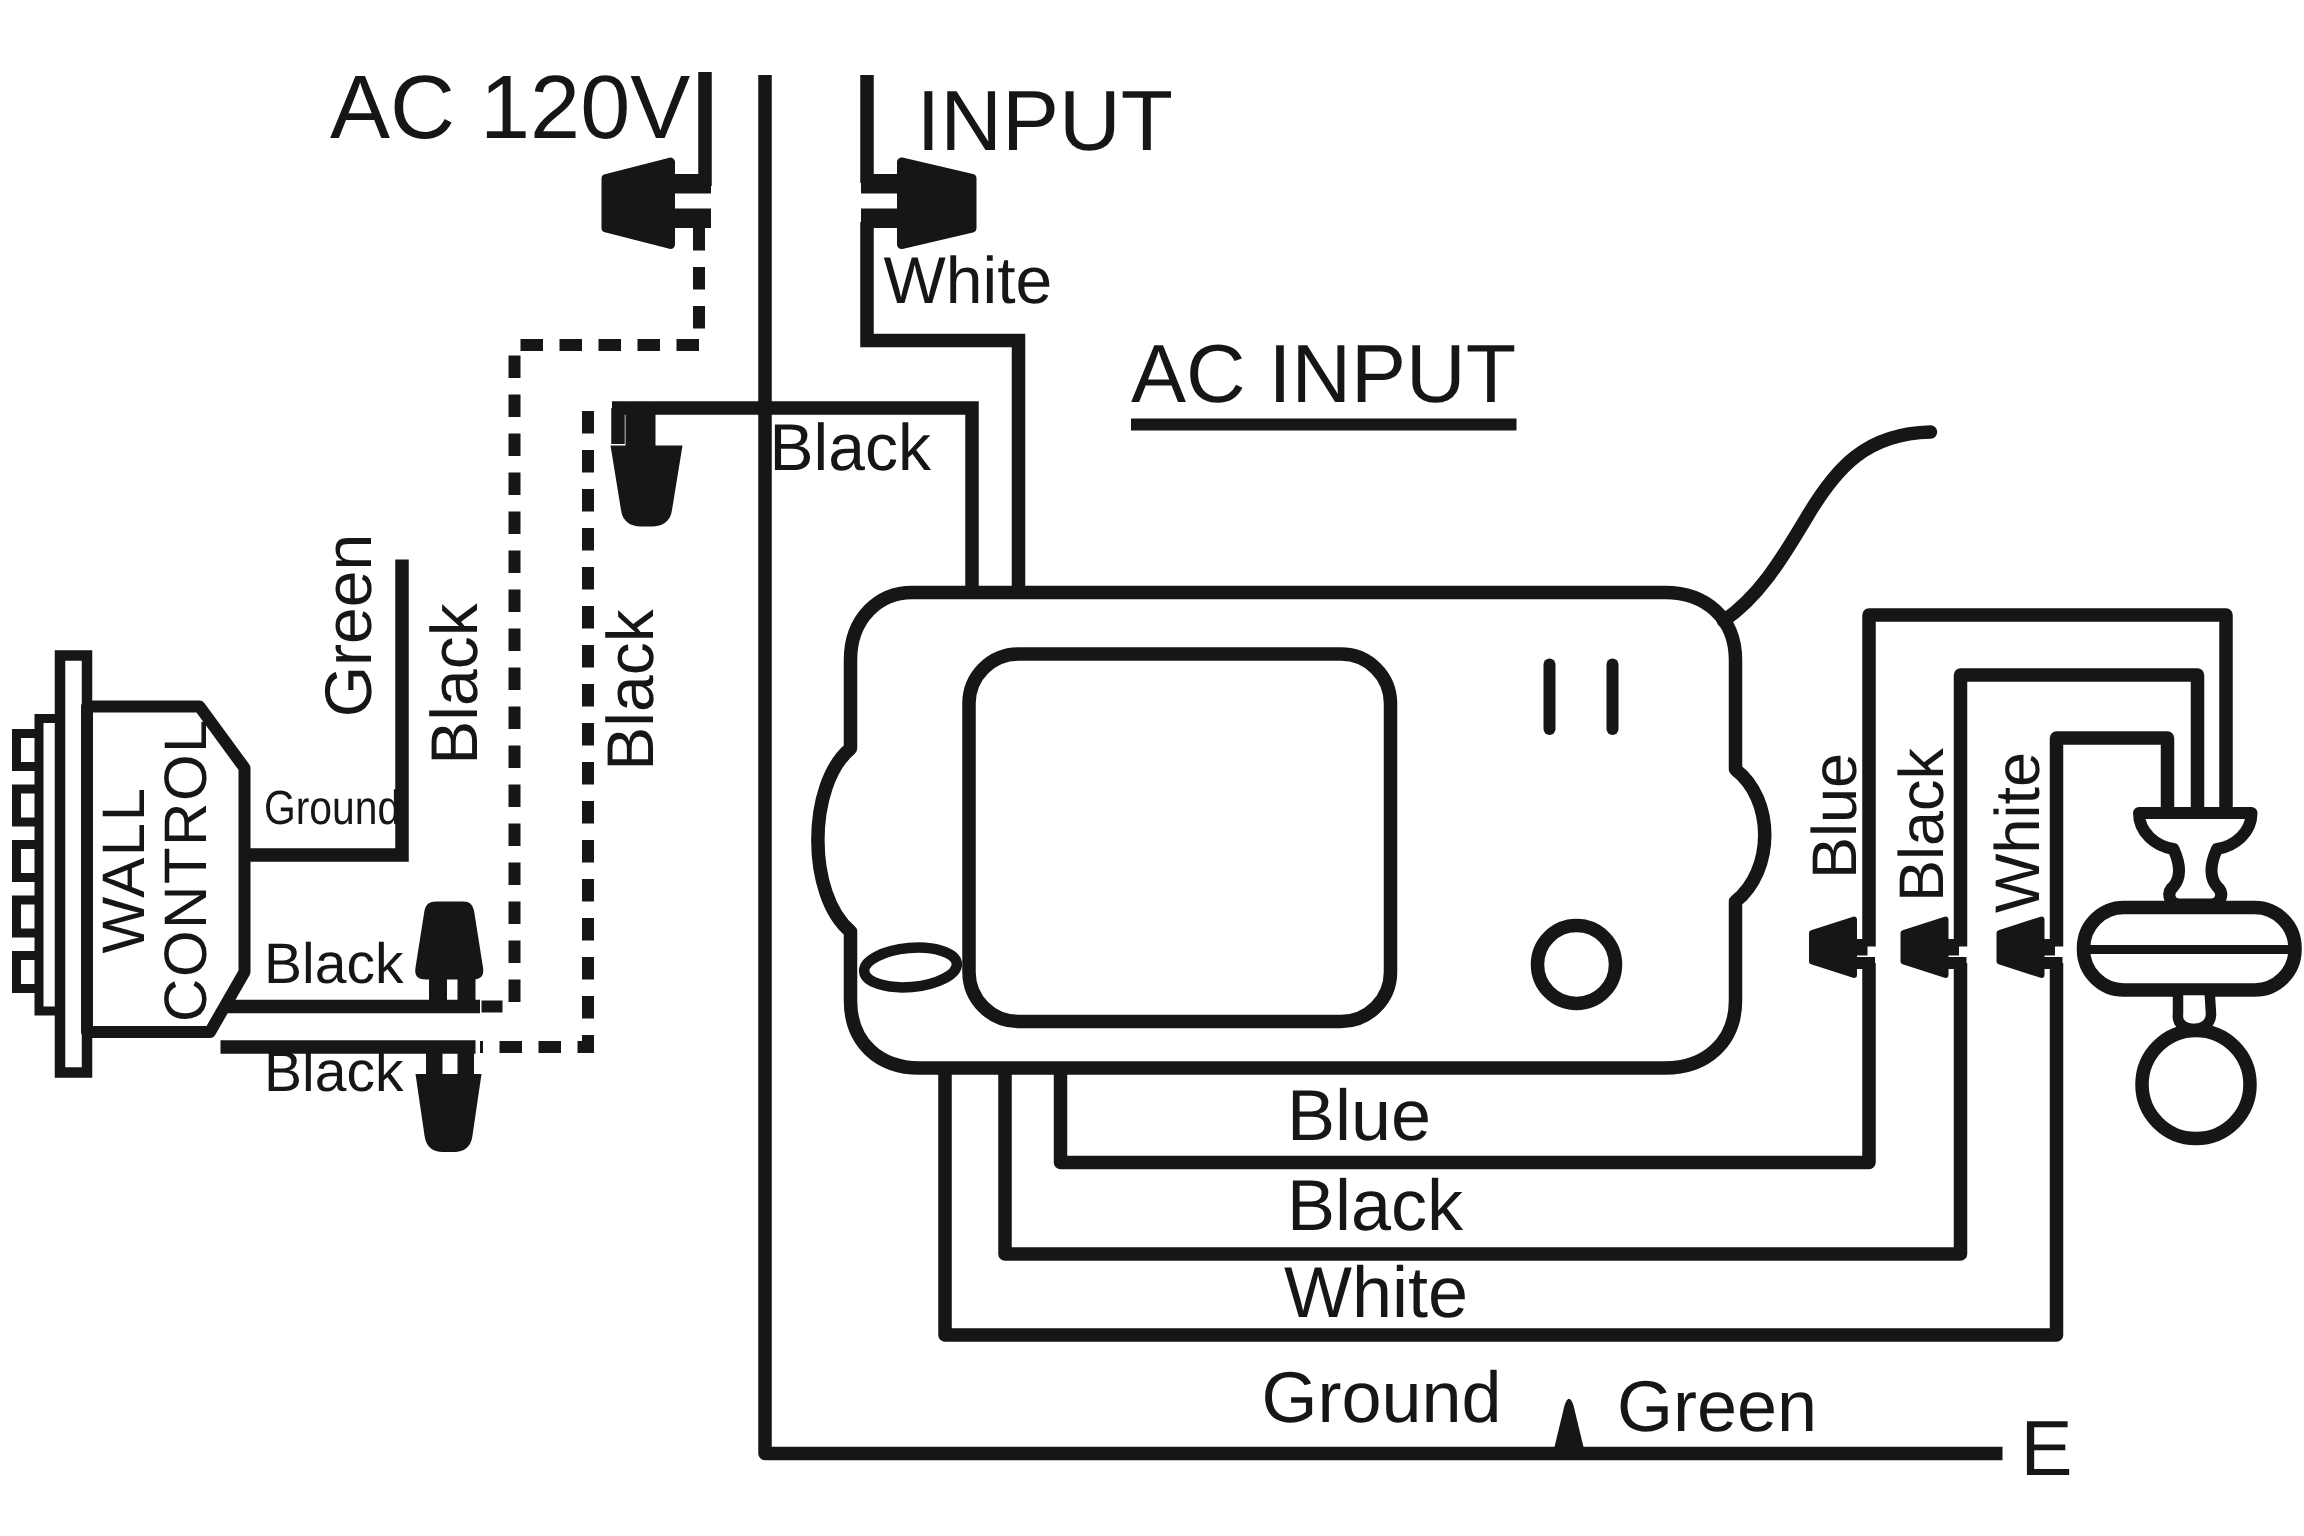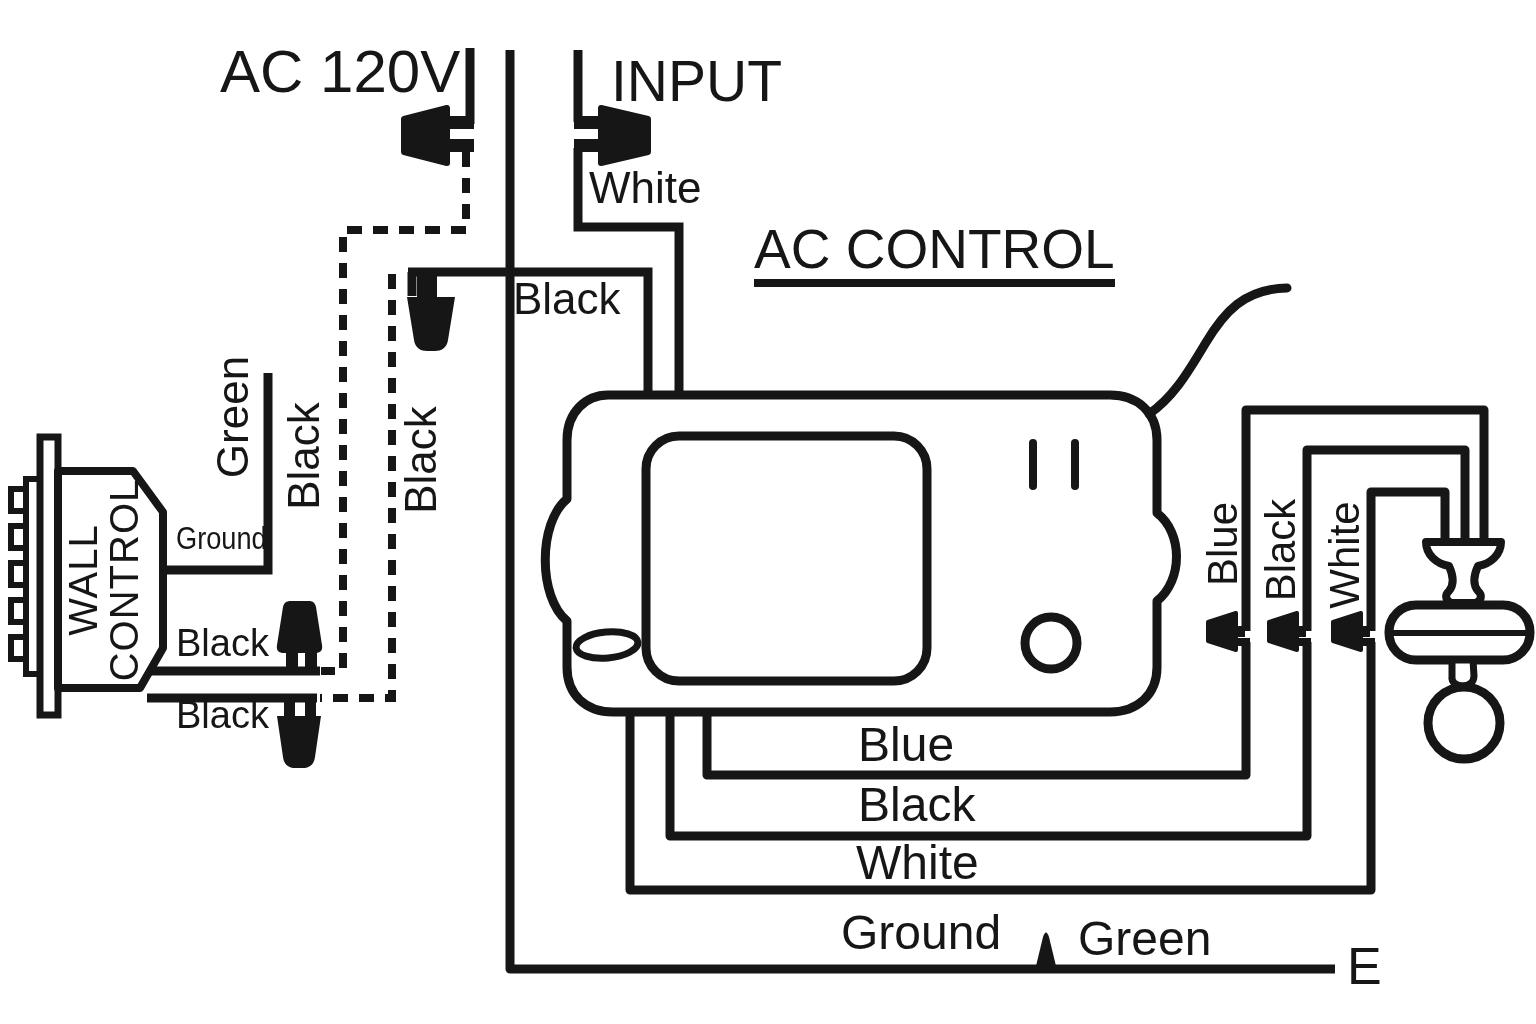--- a/index.html
+++ b/index.html
@@ -138,21 +138,21 @@
       <path d="M 1390 633 H 1529" stroke-width="6"></path>
       <path stroke-width="7" d="M 1452 660 H 1473 L 1474 676 C 1474 683 1468 686 1463 686 C 1457 686 1451 683 1452 676 Z"></path>
       <circle cx="1464" cy="723" r="36"></circle>
     </g>
 
     <path fill="#161616" stroke="none" d="M 1036 966 L 1043 937 C 1045 931 1047 931 1049 937 L 1056 966 Z"></path>
   </svg>
 
   <div class="label fs60" style="left:220px;top:42px;">AC 120V</div>
   <div class="label fs57" style="left:611px;top:53px;">INPUT</div>
-  <div class="label fs55 underlined" style="left:754px;top:222px;">AC CONTROL</div>
+  <div class="label fs55 underlined" style="left:754px;top:222px;">AC INPUT</div>
   <div class="label fs44" style="left:589px;top:166px;">White</div>
   <div class="label fs44" style="left:513px;top:277px;">Black</div>
 
   <div class="label fs44 rot" style="left:233px;top:417px;">Green</div>
   <div class="label fs44 rot" style="left:304px;top:456px;">Black</div>
   <div class="label fs44 rot" style="left:421px;top:460px;">Black</div>
   <div class="label fs32 cond" style="left:176px;top:522px;">Ground</div>
   <div class="label fs38" style="left:176px;top:624px;">Black</div>
   <div class="label fs38" style="left:176px;top:696px;">Black</div>
 

